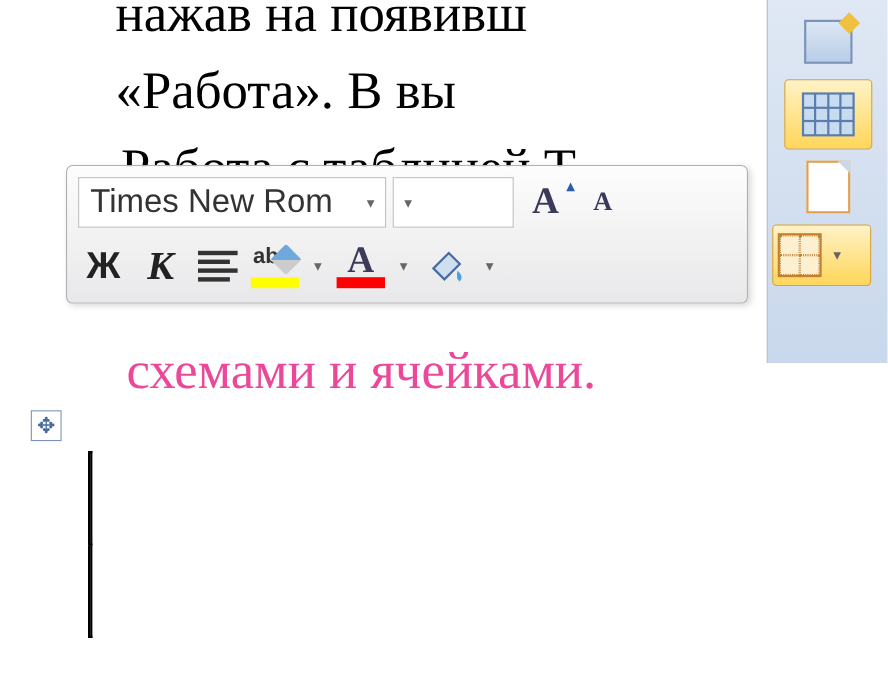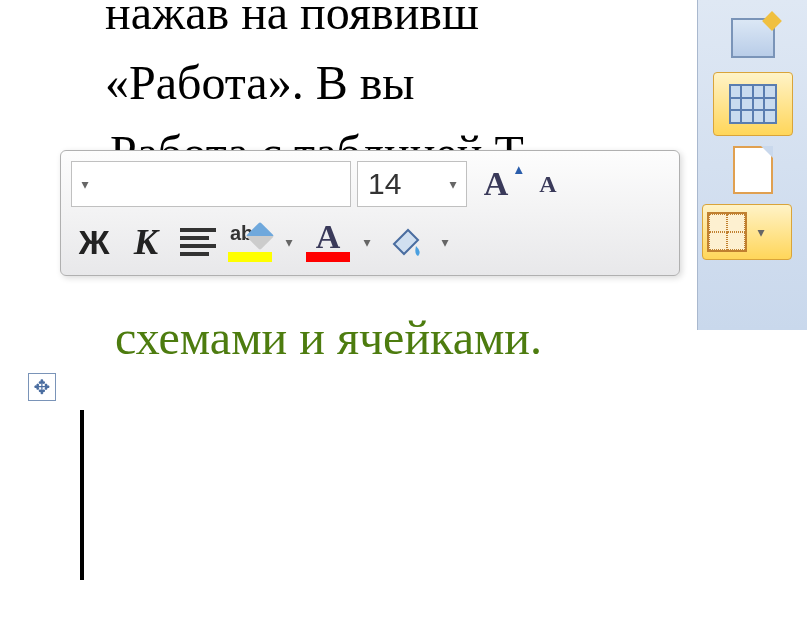--- a/index.html
+++ b/index.html
@@ -13,21 +13,21 @@
     }
     .doc-text {
       position: absolute;
       font-size: 48px;
       color: #000;
       white-space: nowrap;
     }
     .line1 { top: -15px; left: 105px; }
     .line2 { top: 55px; left: 105px; }
     .line3 { top: 125px; left: 110px; }
-    .line4 { top: 310px; left: 115px; color: #4d7c0f; }
+    .line4 { top: 310px; left: 115px; color: #ec4899; }
 
     
     .mini-toolbar {
       position: absolute;
       top: 150px;
       left: 60px;
       background: linear-gradient(to bottom, #fdfdfd, #e8e8ea);
       border: 1px solid #b0b0b0;
       border-radius: 6px;
       padding: 8px 10px;
@@ -299,24 +299,24 @@
 <body>
 
 <div class="doc-text line1">нажав на появивш</div>
 <div class="doc-text line2">«Работа». В вы</div>
 <div class="doc-text line3">Работа с таблицей Т</div>
 <div class="doc-text line4">схемами и ячейками.</div>
 
 <div class="mini-toolbar">
   <div class="toolbar-row">
     <div class="combo combo-font">
+      <span class="combo-text">Times New Rom</span>
       <span class="combo-arrow">▾</span>
     </div>
     <div class="combo combo-size">
-      <span class="combo-text">14</span>
       <span class="combo-arrow">▾</span>
     </div>
     <div class="tb-btn">
       <span class="grow-a">A</span>
     </div>
     <div class="tb-btn">
       <span class="shrink-a">A</span>
     </div>
   </div>
   <div class="toolbar-row">

